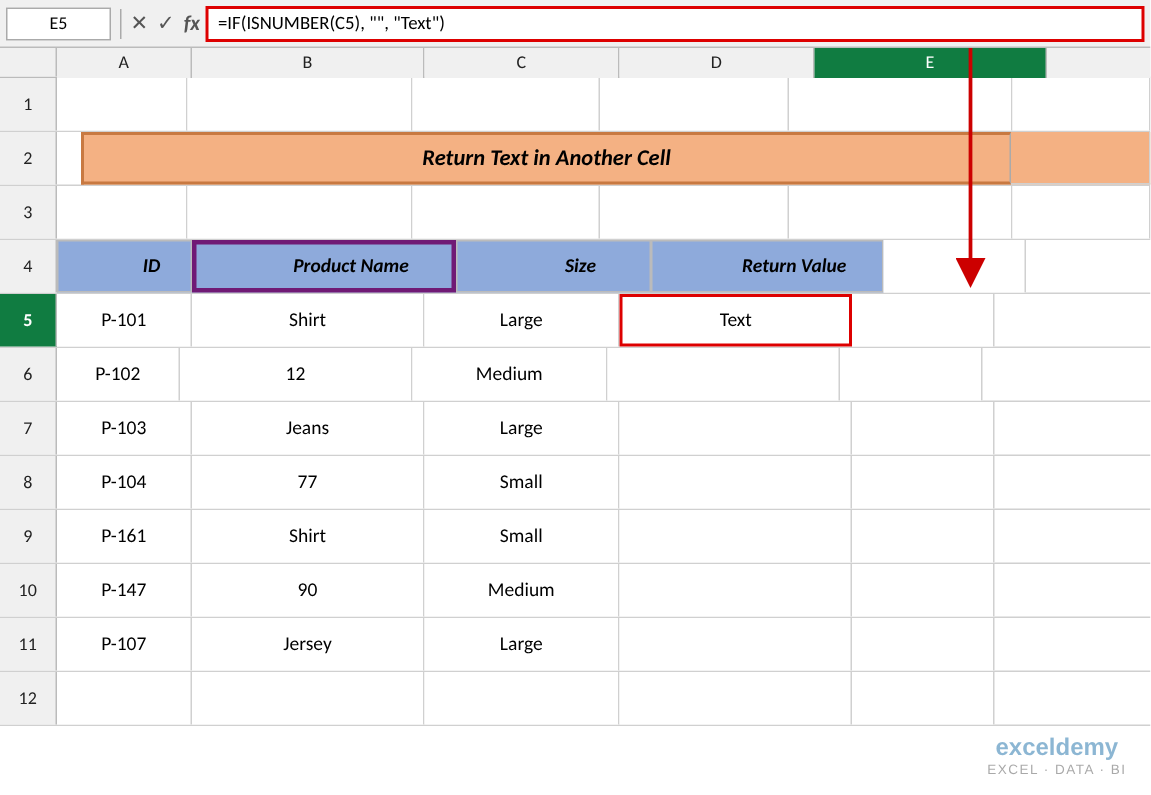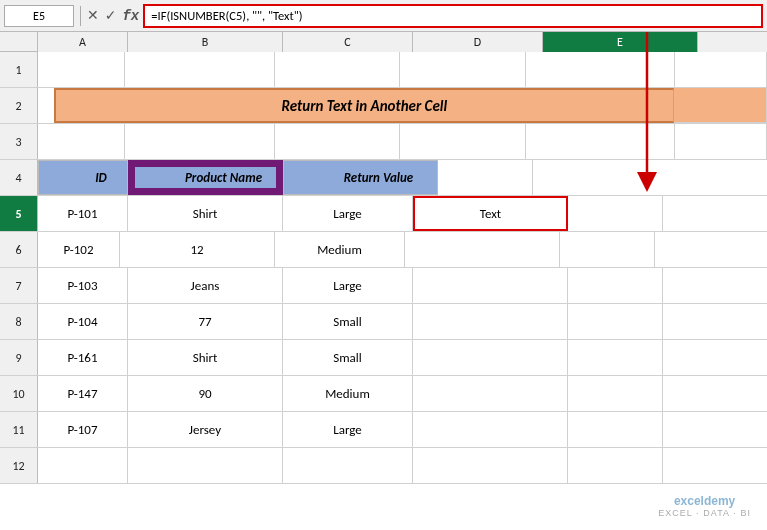--- a/index.html
+++ b/index.html
@@ -162,21 +162,21 @@
 <div class="spreadsheet-container">
 
   <div class="formula-bar">
     <div class="cell-ref-box">
       <span>E5</span>
     </div>
     <div class="formula-bar-divider"></div>
     <div class="formula-icons">
       <span>✕</span>
       <span>✓</span>
-      <span style="font-style:italic;font-weight:bold;font-family:Liberation Mono, monospace;">fx</span>
+      <span style="font-style:italic;font-weight:bold;">fx</span>
     </div>
     <div class="formula-input-box">
       <span>=IF(ISNUMBER(C5), "", "Text")</span>
     </div>
   </div>
 
   <div class="col-header-row">
     <div class="row-num-col"></div>
     <div class="col-header" style="width:90px;min-width:90px;">A</div>
     <div class="col-header" style="width:155px;min-width:155px;">B</div>
@@ -214,22 +214,25 @@
       <div class="cell" style="width:130px;"></div>
       <div class="cell" style="width:155px;"></div>
       <div class="cell" style="width:95px;"></div>
     </div>
 
     <div class="grid-row" style="height:36px;">
       <div class="row-num">4</div>
       <div class="cell header-cell" style="width:90px;border:1px solid #bbb;">
         <span>ID</span>
       </div>
-      <div class="cell header-cell" style="width:155px;border:7px solid #701a75;">
+      <div class="cell header-cell" style="width:176px;border:3px solid #701a75;">
         <span>Product Name</span>
+      </div>
+      <div class="cell header-cell" style="width:130px;border:1px solid #bbb;">
+        <span>Size</span>
       </div>
       <div class="cell header-cell" style="width:155px;border:1px solid #bbb;">
         <span>Return Value</span>
       </div>
       <div class="cell" style="width:95px;"></div>
     </div>
 
     <div class="grid-row">
       <div class="row-num selected">5</div>
       <div class="cell" style="width:90px;">
@@ -354,15 +357,15 @@
   <defs>
     <marker id="arrowhead" markerWidth="8" markerHeight="8" refX="4" refY="4" orient="auto">
       <path d="M0,0 L0,8 L8,4 z" fill="#c00"></path>
     </marker>
   </defs>
 
   <line x1="647" y1="32" x2="647" y2="182" stroke="#c00" stroke-width="2.5" marker-end="url(#arrowhead)"></line>
 </svg>
 
 <div class="watermark" style="text-align:center;">
-  <div style="font-size:12px;font-weight:bold;color:#1a6fa8;">exceldemy</div>
+  <div style="font-size:16px;font-weight:bold;color:#1a6fa8;">exceldemy</div>
   <div style="font-size:9px;color:#555;letter-spacing:1px;">EXCEL · DATA · BI</div>
 </div>
 
 </body></html>

